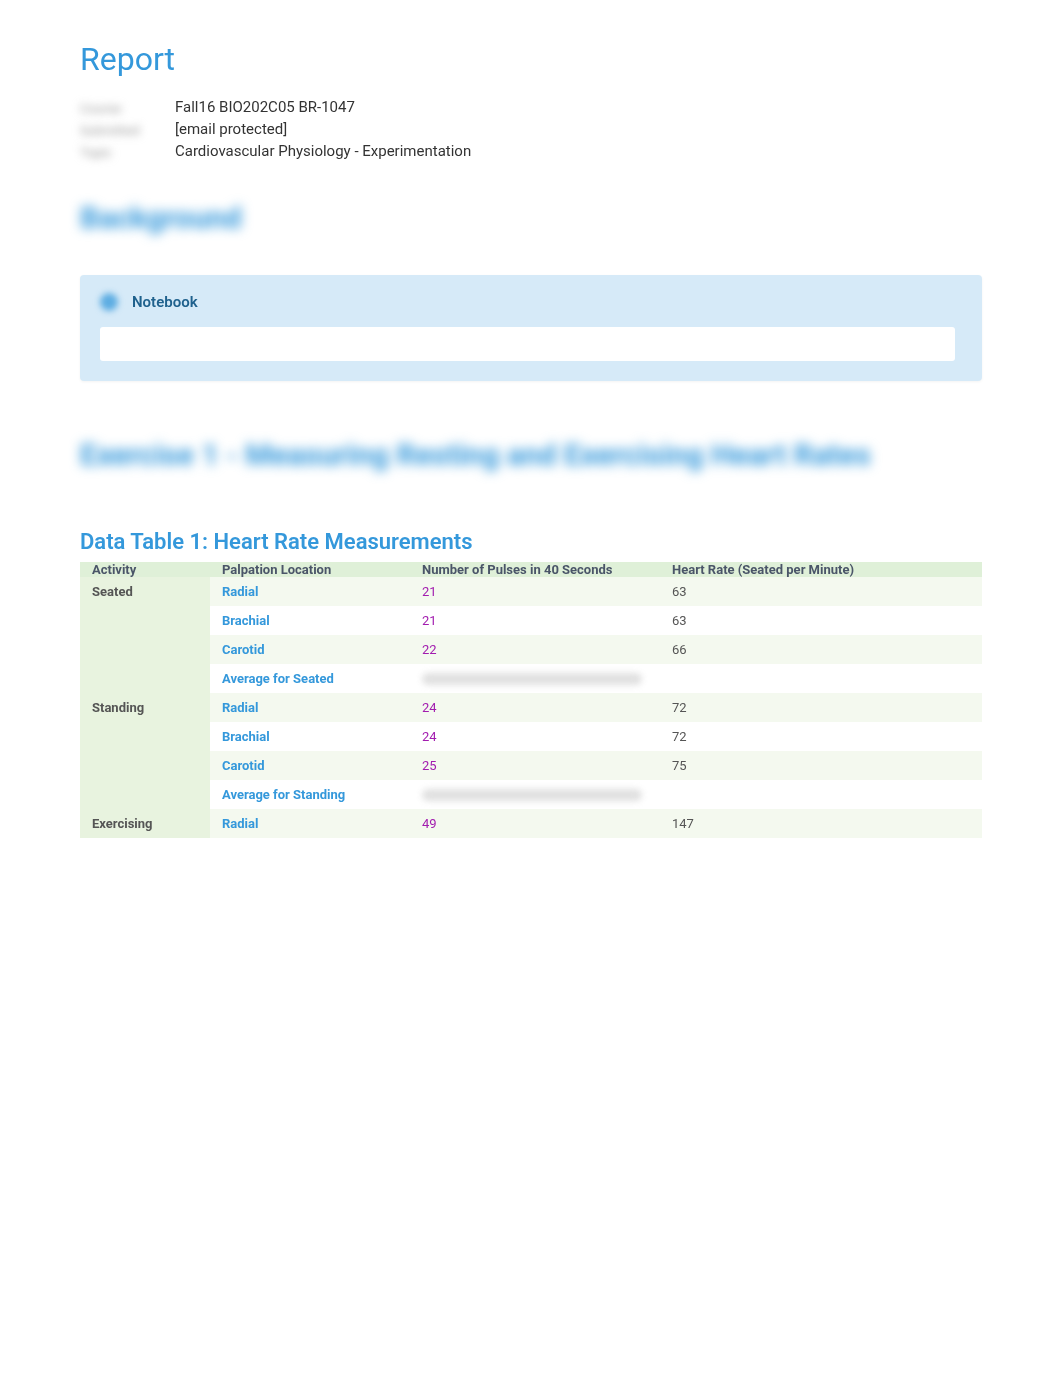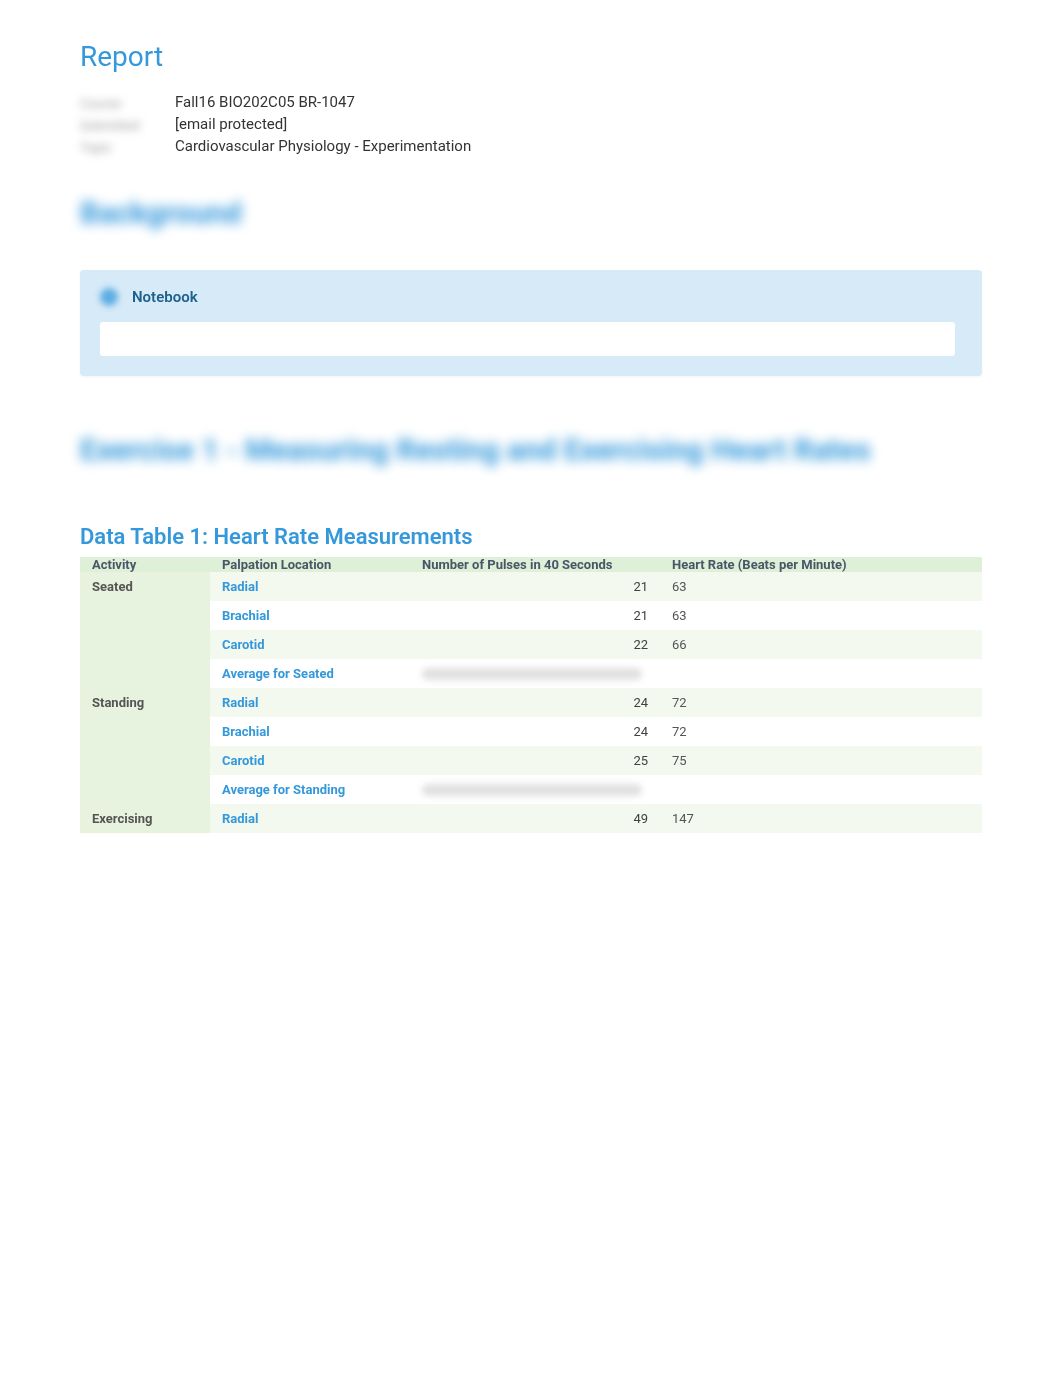--- a/index.html
+++ b/index.html
@@ -8,21 +8,21 @@
       box-sizing: border-box;
     }
     body {
       font-family: -apple-system, BlinkMacSystemFont, "Segoe UI", Roboto, "Helvetica Neue", Arial, sans-serif;
       background: #ffffff;
       padding: 40px 80px;
       color: #333;
       width: 1062px;
     }
     .page-title {
-      font-size: 28px;
+      font-size: 32px;
       font-weight: 400;
       color: #3498db;
       margin-bottom: 20px;
     }
     .meta-block {
       margin-bottom: 40px;
     }
     .meta-row {
       display: flex;
       align-items: flex-end;
@@ -121,22 +121,21 @@
       color: #555;
       background: #e8f3df !important;
     }
     .col-palpation {
       width: 200px;
       color: #3498db;
       font-weight: 700;
     }
     .col-pulses {
       width: 250px;
-      color: #404040;
-      text-align: right;
+      color: #a21caf;
     }
     .col-rate {
       color: #555;
     }
     .blurred-cell {
       position: relative;
     }
     .blurred-cell::after {
       content: '';
       display: block;
@@ -181,21 +180,21 @@
 <h2 class="exercise-heading">Exercise 1 - Measuring Resting and Exercising Heart Rates</h2>
 
 <h3 class="table-title">Data Table 1: Heart Rate Measurements</h3>
 
 <table class="data-table">
   <thead>
     <tr>
       <th>Activity</th>
       <th>Palpation Location</th>
       <th>Number of Pulses in 40 Seconds</th>
-      <th>Heart Rate (Beats per Minute)</th>
+      <th>Heart Rate (Seated per Minute)</th>
     </tr>
   </thead>
   <tbody id="table-body">
   <tr class="odd">
         <td class="col-activity">Seated</td>
         <td class="col-palpation">Radial</td>
         <td class="col-pulses">21</td>
         <td class="col-rate">63</td>
       </tr>
       <tr class="even">

